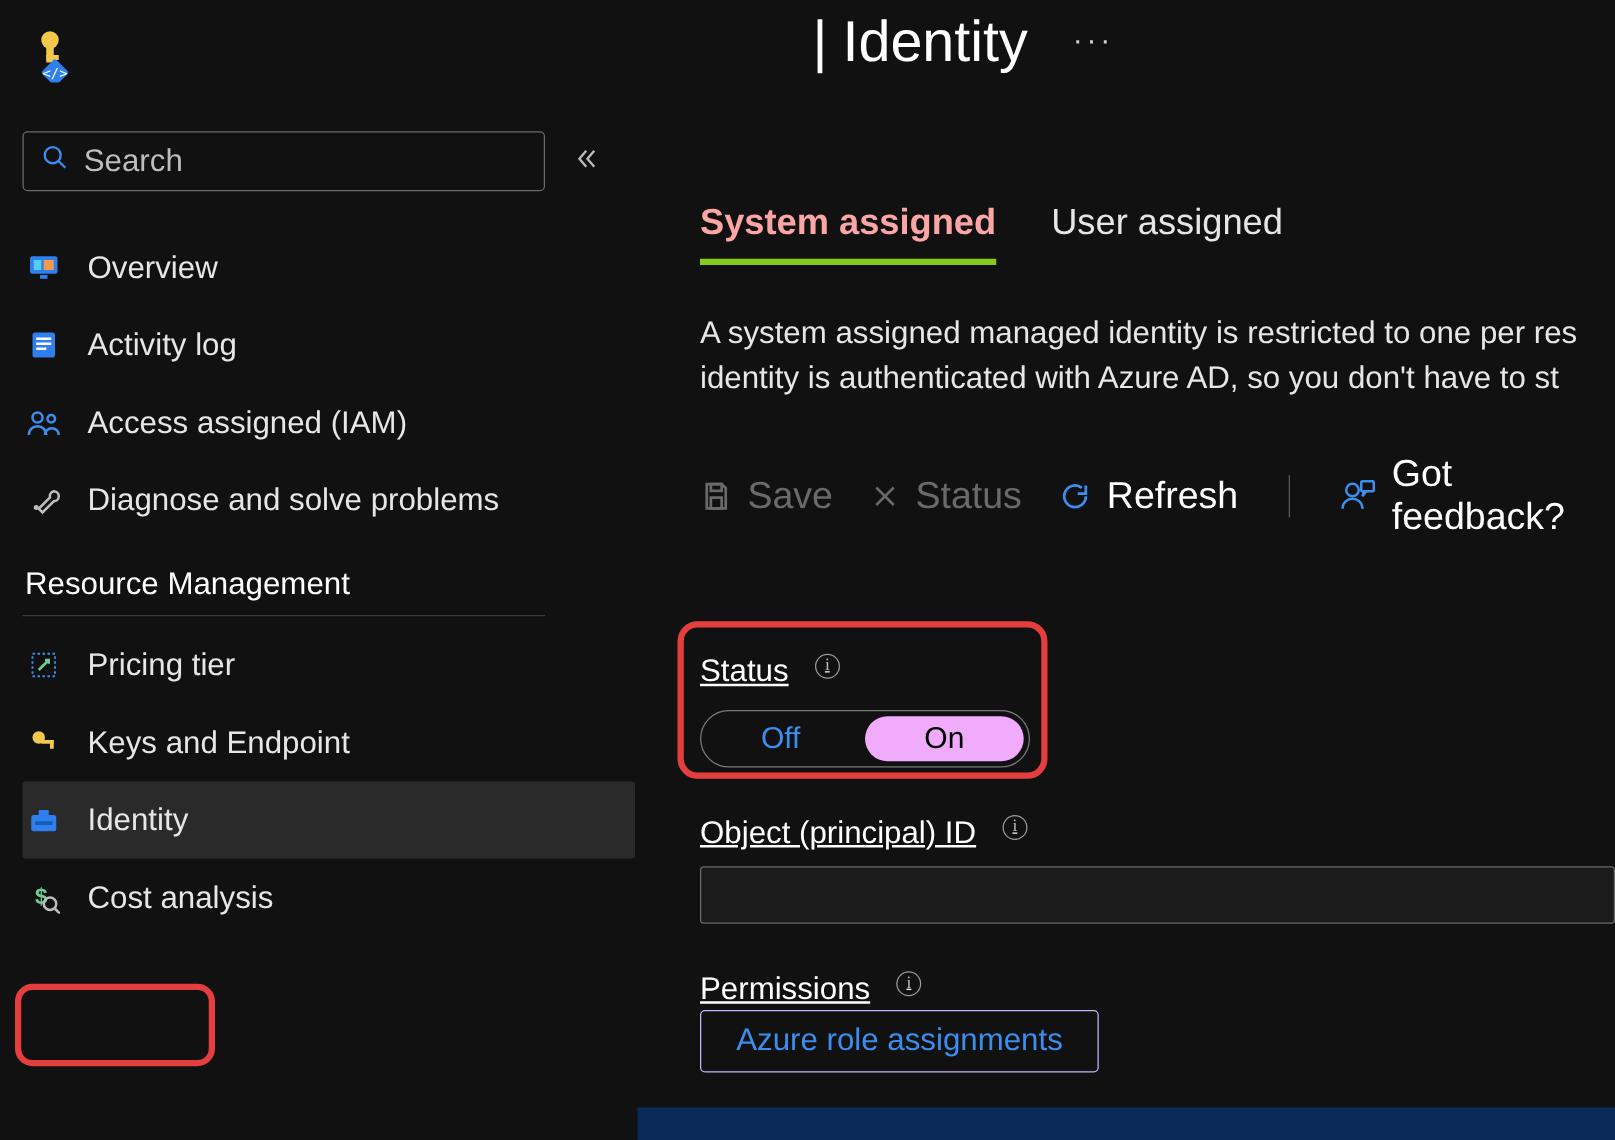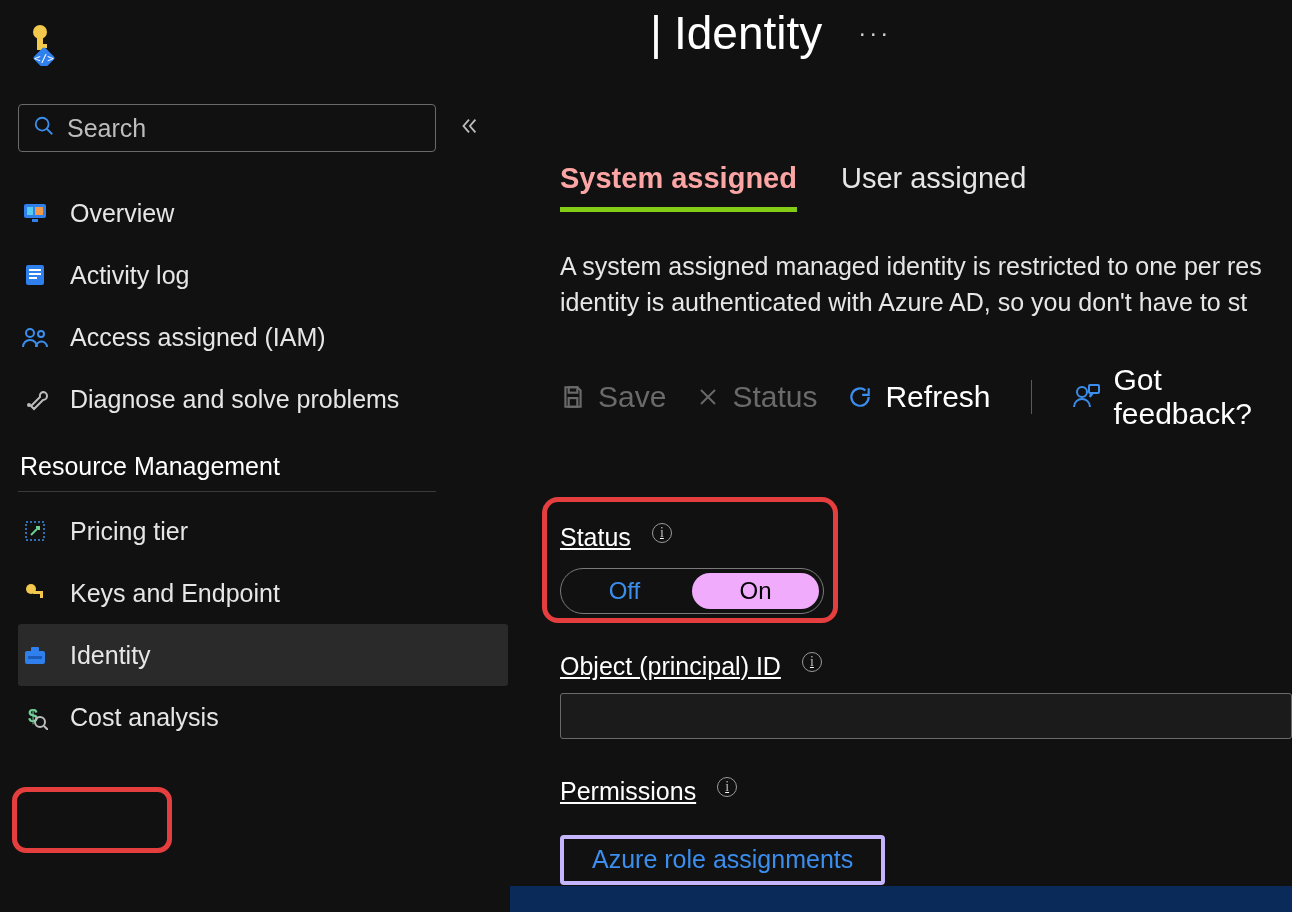--- a/index.html
+++ b/index.html
@@ -218,27 +218,27 @@
     background: #1b1b1b;
     border: 1px solid #6a6a6a;
     border-radius: 3px;
     color: #e6e6e6;
     font-size: 22px;
     padding: 0 12px;
   }
   
   .perm-section { margin-top: 38px; }
   .outline-btn {
-    margin-top: 29px;
+    margin-top: 2px;
     display: inline-flex;
     align-items: center;
     justify-content: center;
     height: 50px;
     padding: 0 28px;
-    border: 4px solid #c4b5fd;
+    border: 1px solid #c4b5fd;
     border-radius: 4px;
     color: #3b8eed;
     font-size: 25px;
     background: transparent;
     cursor: pointer;
   }
   
   .bottom-bar {
     position: absolute;
     left: 0;

